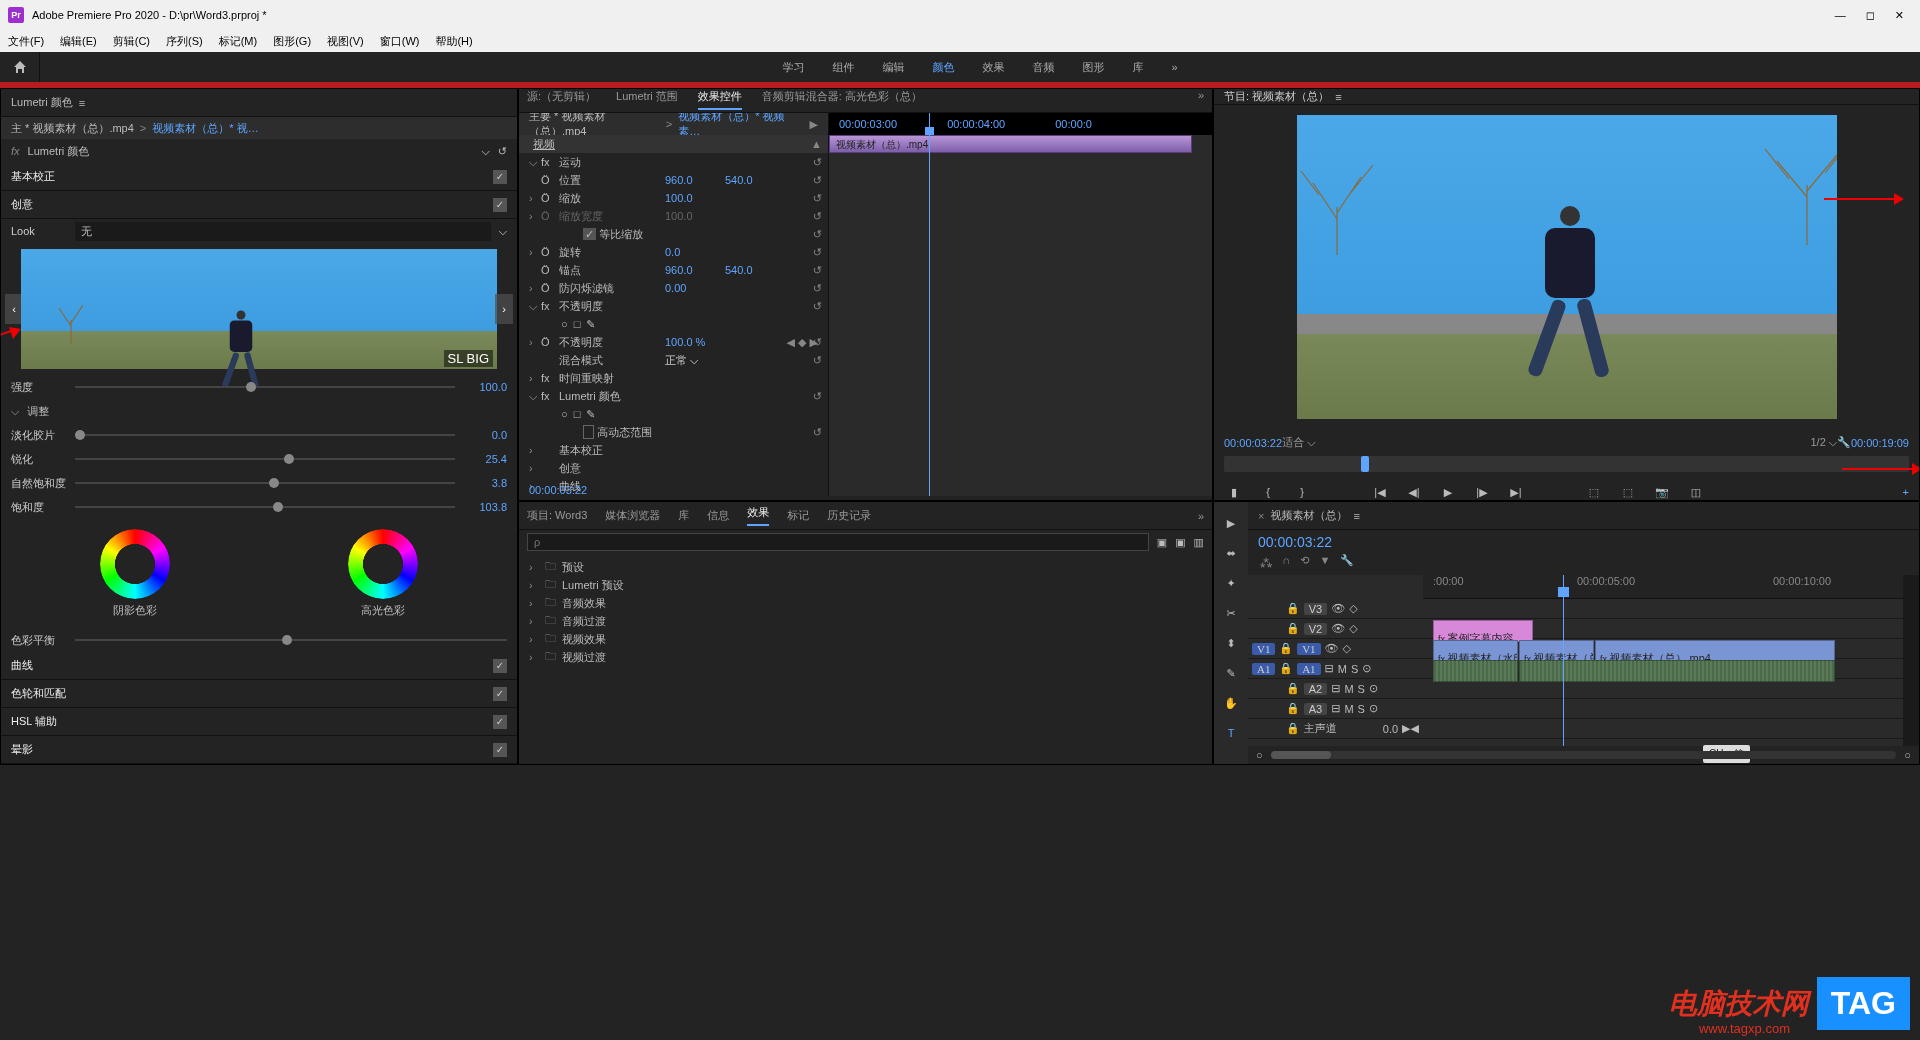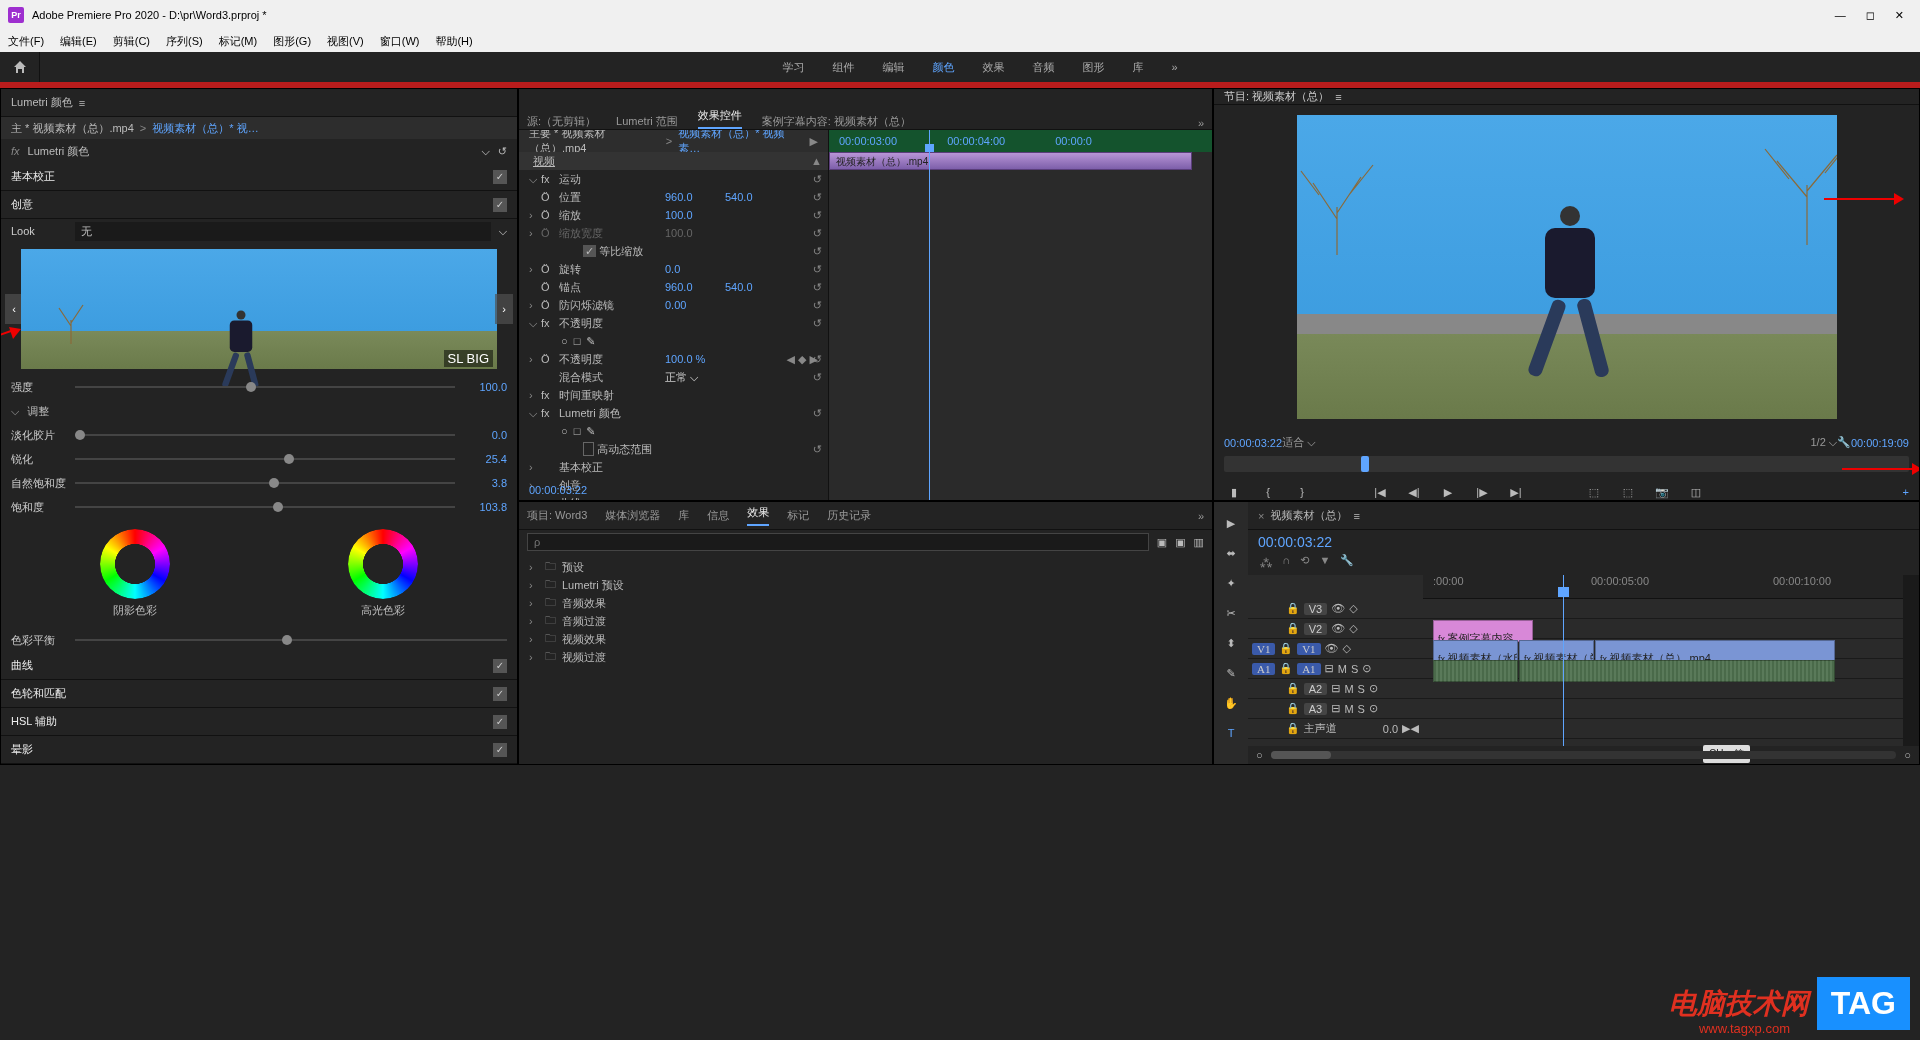--- a/index.html
+++ b/index.html
@@ -9,34 +9,34 @@
 .title-icon { width: 16px; height: 16px; background: #9e2fcf; border-radius: 2px; display:flex; align-items:center; justify-content:center; color:#fff; font-size:9px; font-weight:bold; }
 .win-controls { display: flex; gap: 20px; padding-right: 8px; }
 .menu-bar { height: 22px; background: #f0f0f0; color: #000; display: flex; align-items: center; padding: 0 8px; gap: 16px; font-size: 12px; }
 .menu-bar span { cursor: default; }
 .home-bar { height: 36px; background: #232323; border-bottom: 6px solid #b91c1c; display: flex; align-items: center; }
 .home-btn { width: 40px; height: 100%; display:flex; align-items:center; justify-content:center; border-right:1px solid #111; }
 .workspace-tabs { flex:1; display:flex; justify-content:center; gap: 28px; align-items:center; height:100%; color:#aaa; }
 .workspace-tabs .active { color: #5fa5ff; }
 .main-grid { display: grid; grid-template-columns: 518px 695px 1fr; grid-template-rows: 413px 1fr; height: calc(100% - 88px); }
 .panel { background: #232323; border: 1px solid #000; position: relative; overflow: hidden; }
-.panel-tabs { height: 41px; display: flex; align-items: flex-end; padding: 0 8px; gap: 20px; color: #999; border-bottom: 1px solid #111; }
+.panel-tabs { height: 24px; display: flex; align-items: flex-start; padding: 0 8px; gap: 20px; color: #999; border-bottom: 1px solid #111; }
 .panel-tabs .active { color: #eee; border-bottom: 2px solid #5fa5ff; padding-bottom: 4px; }
 .effect-controls { display:flex; height: calc(100% - 28px); }
 .ec-left { width: 310px; overflow-y:auto; border-right:1px solid #111;}
 .ec-right { flex:1; position:relative; background:#2a2a2a; }
 .ec-header { display:flex; align-items:center; padding: 4px 10px; background:#2d2d2d; height:22px; gap:6px;}
 .ec-header .link { color:#5fa5ff; }
 .ec-row { display:flex; align-items:center; height:18px; padding: 0 10px; position:relative; }
 .ec-row .arrow { width:12px; color:#888; }
 .ec-row .ico { width:14px; }
 .ec-row .label { flex:0 0 110px; padding-left:4px; }
 .ec-row .val { color:#5fa5ff; width:60px; }
 .ec-row .reset { position:absolute; right:6px; color:#888; }
-.ec-time-ruler { height:22px; background:#14532d; display:flex; padding:0 10px; align-items:center; color:#5fa5ff; font-size:10px; gap:50px;}
+.ec-time-ruler { height:22px; background:#000000; display:flex; padding:0 10px; align-items:center; color:#5fa5ff; font-size:10px; gap:50px;}
 .ec-clip { position:absolute; top:22px; left:0; right:20px; height:18px; background: linear-gradient(#b895d6,#7d5faa); color:#222; padding:2px 6px; font-size:10px; border:1px solid #5a3d7a;}
 .playhead-ec { position:absolute; top:0; bottom:0; left:100px; width:1px; background:#5fa5ff;}
 .playhead-ec::before { content:''; position:absolute; top:14px; left:-4px; width:9px; height:8px; background:#5fa5ff; }
 .program-panel { display:flex; flex-direction:column; }
 .prog-header { height:28px; display:flex; align-items:center; padding:0 10px; color:#ccc; border-bottom:1px solid #111;}
 .prog-video { flex:1; display:flex; align-items:center; justify-content:center; padding:10px 0; background:#232323; }
 .video-frame { width: 540px; height: 304px; background: linear-gradient(180deg,#4ba8e8 0%, #3d9de0 70%, #7a8a5a 70%, #6a7a4a 100%); position:relative; overflow:hidden; }
 .walker { position:absolute; left:45%; top:30%; width:60px; height:180px; }
 .walker-head { width:20px; height:20px; background:#333; border-radius:50%; margin:0 auto;}
 .walker-body { width:50px; height:70px; background:#1a1a2e; border-radius:10px; margin:2px auto 0;}
@@ -160,21 +160,21 @@
   </div>
 </div>
 
 <div class="main-grid">
 
 <div class="panel">
   <div class="panel-tabs">
     <span>源:（无剪辑）</span>
     <span>Lumetri 范围</span>
     <span class="active">效果控件</span>
-    <span>案例字幕内容: 视频素材（总）</span>
+    <span>音频剪辑混合器: 高光色彩（总）</span>
     <span style="margin-left:auto">»</span>
   </div>
   <div class="effect-controls">
     <div class="ec-left">
       <div class="ec-header">
         <span>主要 * 视频素材（总）.mp4</span>
         <span style="color:#888">&gt;</span>
         <span class="link">视频素材（总）* 视频素…</span>
         <span style="margin-left:auto;color:#888">▶</span>
       </div>
@@ -639,21 +639,21 @@
               <span style="width:30px"></span>
               <span>🔒</span>
               <span>主声道</span>
               <span style="margin-left:auto">0.0</span>
               <span>▶◀</span>
             </div>
       </div>
       <div class="tl-tracks">
         <div class="tl-ruler">
           <span style="left:10px">:00:00</span>
-          <span style="left:168px">00:00:05:00</span>
+          <span style="left:154px">00:00:05:00</span>
           <span style="left:350px">00:00:10:00</span>
         </div>
         <div class="track-lane"></div>
         <div class="track-lane">
               <div class="clip-v clip-subtitle" style="left:10px;width:100px">fx <span>案例字幕内容</span></div>
             </div>
         <div class="track-lane">
           <div class="clip-v clip-video" style="left:10px;width:85px">fx <span>视频素材（水印）</span></div>
           <div class="clip-v clip-video" style="left:96px;width:75px">fx <span>视频素材（总</span></div>
           <div class="clip-v clip-video" style="left:172px;width:240px">fx <span>视频素材（总）.mp4</span></div>

